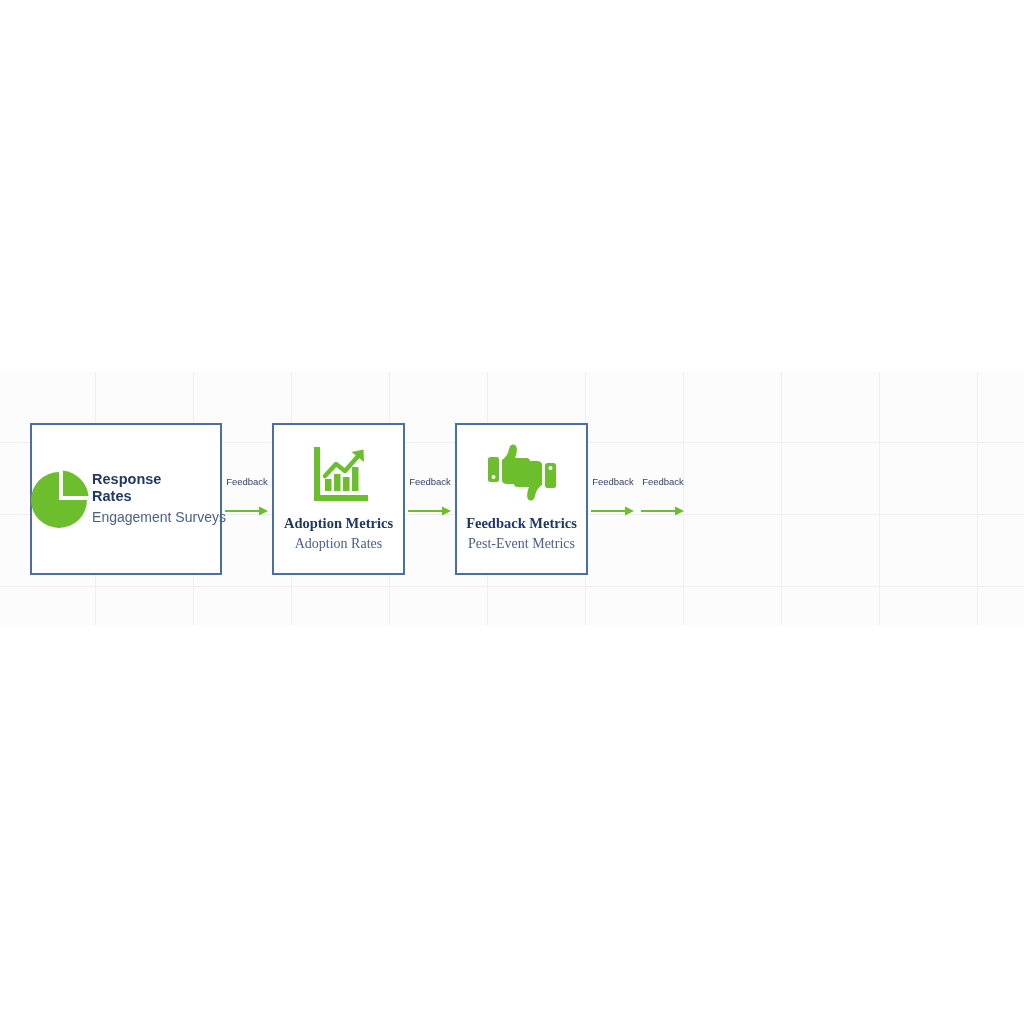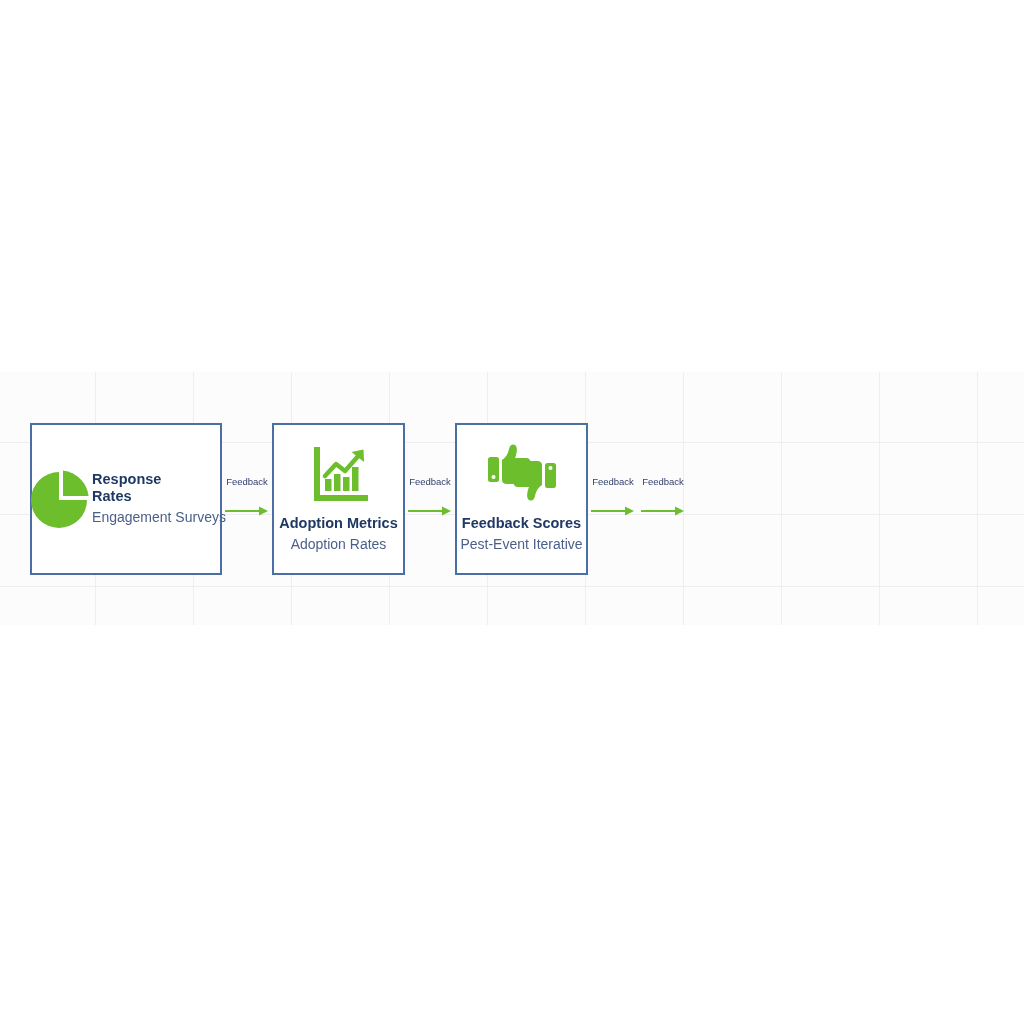--- a/index.html
+++ b/index.html
@@ -45,21 +45,21 @@
     border: 2px solid #4a6fa5;
     height: 152px;
     display: flex;
     flex-direction: column;
     align-items: center;
     justify-content: center;
     flex: 0 0 auto;
     position: relative;
   }
   .card.wide  { width: 192px; flex-direction: row; padding: 0 8px; }
-  .card.tall  { width: 133px; }
+  .card.tall  { width: 133px; font-family: Liberation Serif, serif; }
 
   .card-icon {
     display: flex;
     align-items: center;
     justify-content: center;
     flex: 0 0 auto;
   }
 
   .card-text { display: flex; flex-direction: column; }
   .card.wide .card-text { align-items: flex-start; }
@@ -211,22 +211,22 @@
         <path d="M57 42 C57 42 52 45 50.5 51 C49.5 56 48 58 45.5 57.5
                  C42.5 57 41.5 54 42.5 49 C43 46 44 44 44 44
                  L33 44 C30 44 28.5 42 28.5 39.5 C28.5 37.5 30 36.5 30 36.5
                  C28 36 27.5 34.5 27.5 33 C27.5 31.3 29 30.2 29 30.2
                  C27.5 29.6 27 28.4 27 27 C27 25.4 28.4 24.2 28.4 24.2
                  C27.2 23.6 27 22.5 27 21.4 C27 19.4 28.6 18 31.2 18
                  L52 18 C55 18 57 19.5 57 22 Z" fill="#6cbe2c"></path>
       </svg>
     </div>
     <div class="card-text">
-      <div class="card-title">Feedback Scores</div>
-      <div class="card-sub">Pest-Event Iterative</div>
+      <div class="card-title">Feedback Metrics</div>
+      <div class="card-sub">Pest-Event Metrics</div>
     </div>
   </div>
 
   <div class="connector">
     <div class="connector-label">Feedback</div>
     <div class="connector-arrow">
       <svg width="44" height="12" viewBox="0 0 44 12">
         <line x1="0" y1="6" x2="34" y2="6" stroke="#6cbe2c" stroke-width="2.2"></line>
         <path d="M34 1.5 L43 6 L34 10.5 Z" fill="#6cbe2c"></path>
       </svg>

